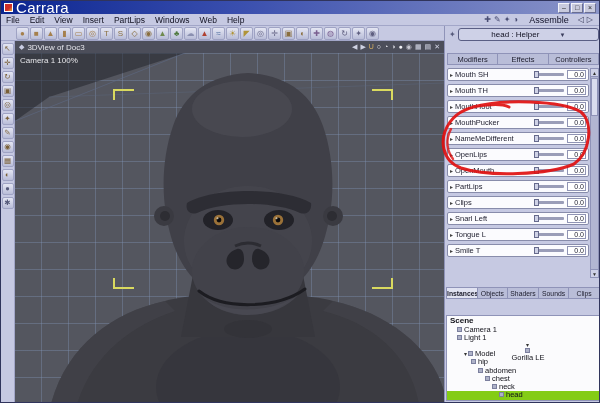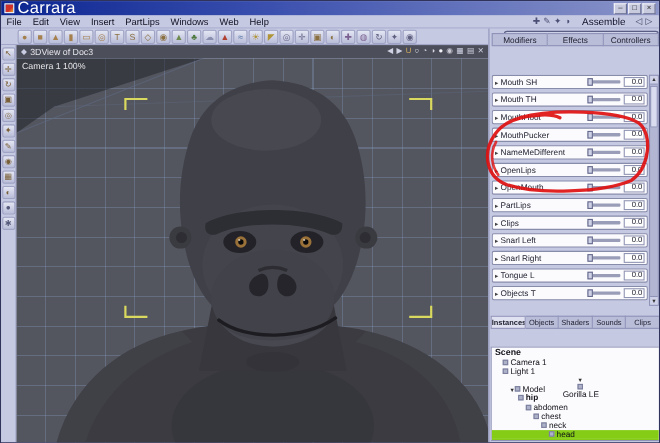--- a/index.html
+++ b/index.html
@@ -43,21 +43,21 @@
   .scene-svg{position:absolute;inset:0;width:100%;height:100%}
 
   
   .right-panel{position:absolute;top:25px;left:443px;width:157px;bottom:0;background:#c6c9e2;border-left:1px solid #8f93b8}
   .helper-bar{position:absolute;top:1px;left:2px;right:2px;height:15px;display:flex;align-items:center}
   .helper-icon{font-size:8px;color:#55597a;margin:0 2px}
   .helper-box{flex:1;height:13px;line-height:12px;border:1px solid #5a5e84;border-radius:3px;background:#ced1e7;text-align:center;font-size:8px;color:#101020;display:flex;align-items:flex-start;justify-content:center;gap:20px}
   .dd-arrow{font-size:6px;color:#3a3d5c}
 
   .tabrow{position:absolute;left:2px;right:2px;display:flex;height:12px}
-  .modifier-tabs{top:4px}
+  .modifier-tabs{top:27px}
   .motion-tabs{top:30px}
   .tab{flex:1;border:1px solid #8f93b8;border-left:none;background:#b9bdd8;font-size:7.5px;line-height:11px;text-align:center;color:#202030;white-space:nowrap;overflow:hidden}
   .tab:first-child{border-left:1px solid #8f93b8}
   .tab.active{background:#e0e2f1;font-weight:bold}
 
   .params{position:absolute;top:42px;left:2px;right:12px;height:210px;overflow:hidden}
   .param-row{display:flex;align-items:center;height:13px;margin-bottom:3px;background:#fbfbfe;border:1px solid #888cab;border-radius:2px;padding:0 2px;font-size:7.5px;color:#1c1c2c}
   .p-exp{font-size:6px;color:#444;margin-right:2px}
   .p-label{flex:1;white-space:nowrap;overflow:hidden}
   .p-slider{width:30px;height:3px;background:#9a9db8;border-radius:1px;position:relative;margin:0 3px;flex:none}
@@ -331,37 +331,29 @@
         <div class="param-row">
           <span class="p-exp">▸</span>
           <span class="p-label">Snarl Left</span>
           <span class="p-slider">
             <span class="p-thumb"></span>
           </span>
           <span class="p-value">0.0</span>
         </div>
         <div class="param-row">
           <span class="p-exp">▸</span>
-          <span class="p-label">Snarl Right</span>
-          <span class="p-slider">
-            <span class="p-thumb"></span>
-          </span>
-          <span class="p-value">0.0</span>
-        </div>
-        <div class="param-row">
-          <span class="p-exp">▸</span>
           <span class="p-label">Tongue L</span>
           <span class="p-slider">
             <span class="p-thumb"></span>
           </span>
           <span class="p-value">0.0</span>
         </div>
         <div class="param-row">
           <span class="p-exp">▸</span>
-          <span class="p-label">Objects T</span>
+          <span class="p-label">Smile T</span>
           <span class="p-slider">
             <span class="p-thumb"></span>
           </span>
           <span class="p-value">0.0</span>
         </div>
       </div>
 
     <div class="param-scrollbar">
       <div class="sb-arrow">▲</div>
       <div class="sb-thumb"></div>
@@ -392,21 +384,21 @@
         <div class="tree-row" style="padding-left: 10px; flex-direction: column;">
           <span class="t-exp">▾</span>
           <span class="t-node"></span>
           <span class="t-label">Gorilla LE</span>
         </div>
         <div class="tree-row" style="padding-left: 17px;">
           <span class="t-exp">▾</span>
           <span class="t-node"></span>
           <span class="t-label">Model</span>
         </div>
-        <div class="tree-row" style="padding-left: 24px; font-weight: bold;">
+        <div class="tree-row" style="padding-left: 24px;">
           <span class="t-node"></span>
           <span class="t-label">hip</span>
         </div>
         <div class="tree-row" style="padding-left: 31px;">
           <span class="t-node"></span>
           <span class="t-label">abdomen</span>
         </div>
         <div class="tree-row" style="padding-left: 38px;">
           <span class="t-node"></span>
           <span class="t-label">chest</span>

